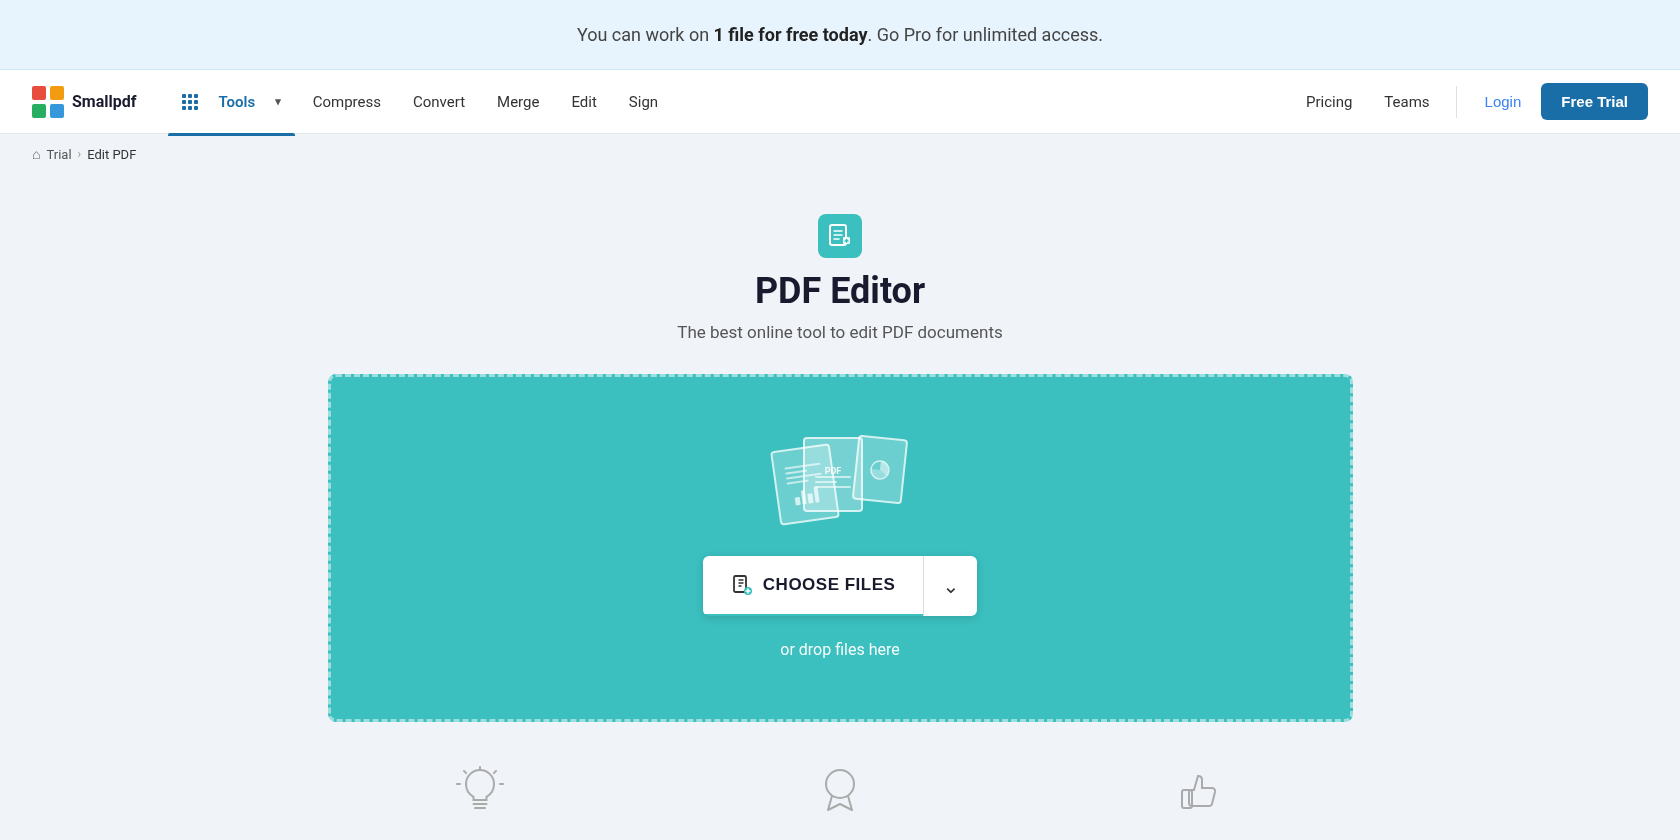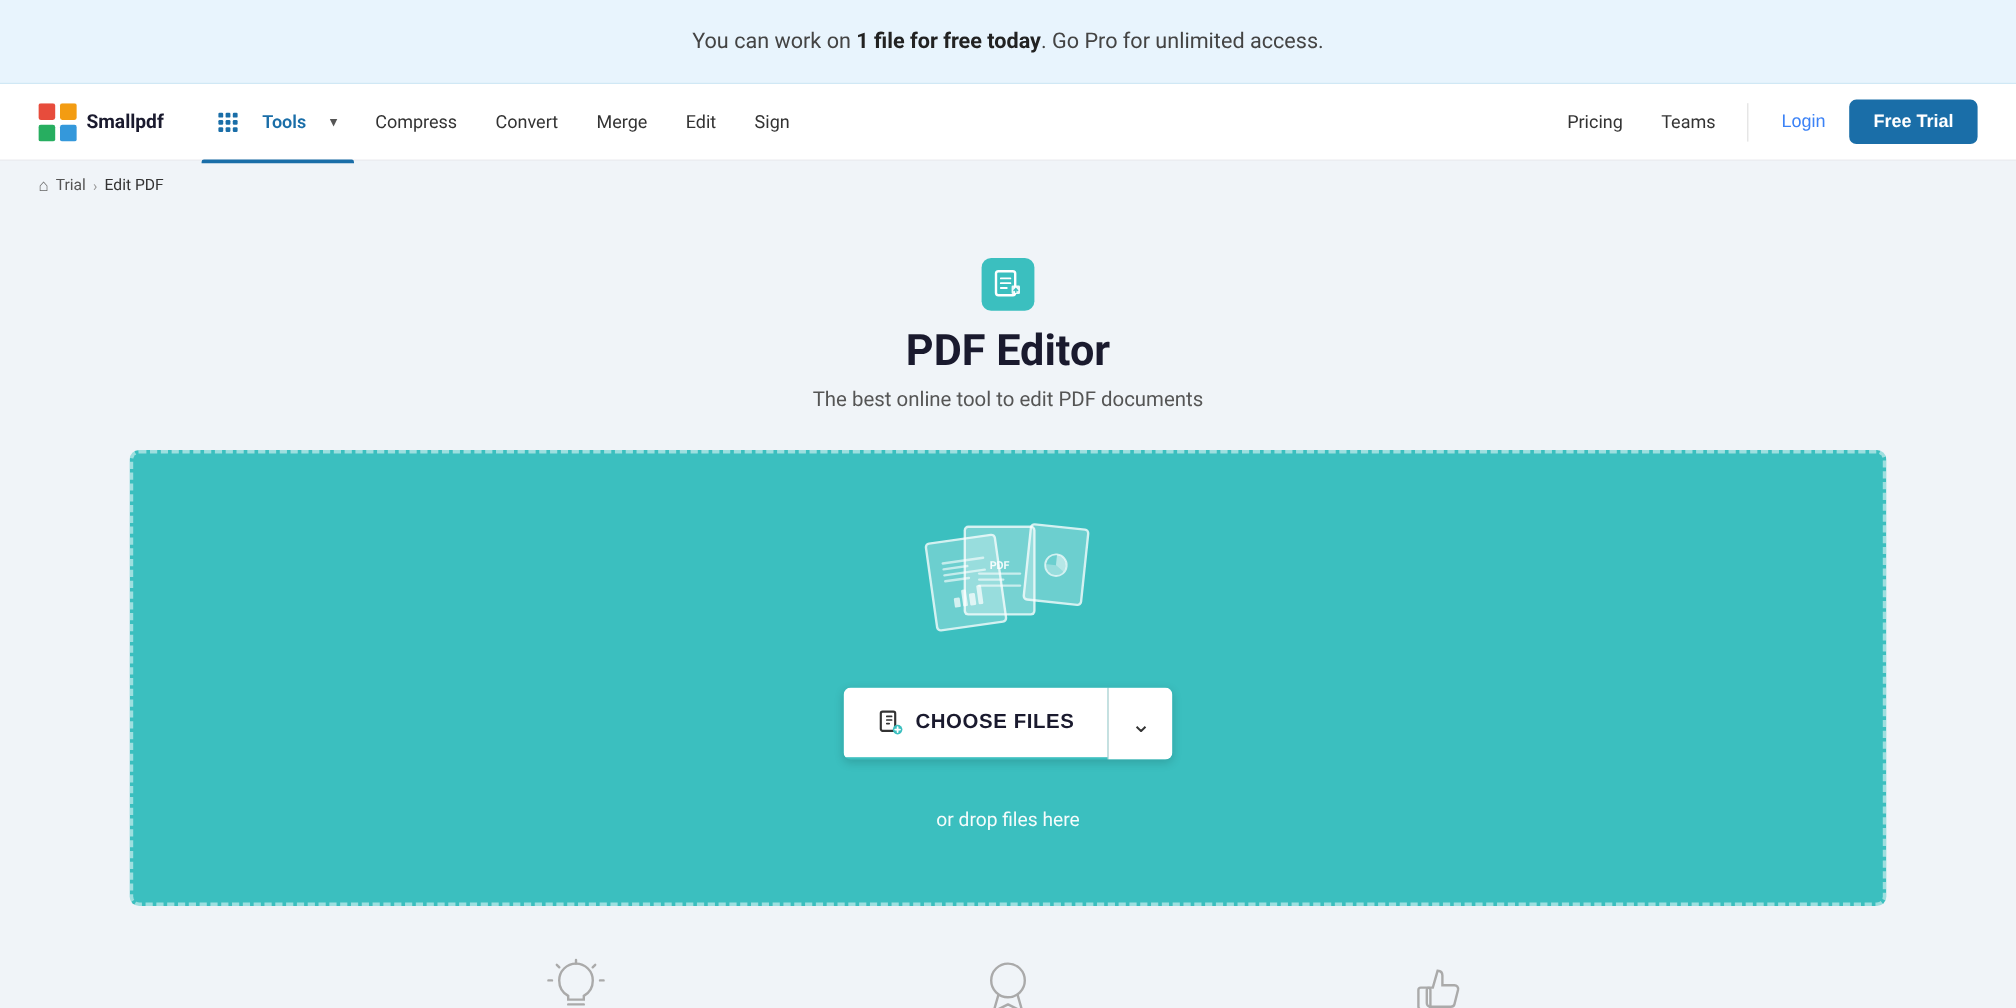--- a/index.html
+++ b/index.html
@@ -176,31 +176,31 @@
       font-weight: 700;
       color: #1a1a2e;
     }
     .page-subtitle {
       font-size: 17px;
       color: #555;
     }
 
     
     .drop-zone {
-      width: 1464px;
+      width: 1025px;
       max-width: 100%;
       background: #3bbfbf;
       border-radius: 8px;
       border: 3px dashed rgba(255,255,255,0.5);
       display: flex;
       flex-direction: column;
       align-items: center;
       justify-content: center;
       padding: 60px 40px 60px;
-      gap: 40px;
+      gap: 24px;
       min-height: 340px;
     }
 
     
     .files-illustration {
       display: flex;
       align-items: flex-end;
       gap: 0;
       position: relative;
       width: 120px;

